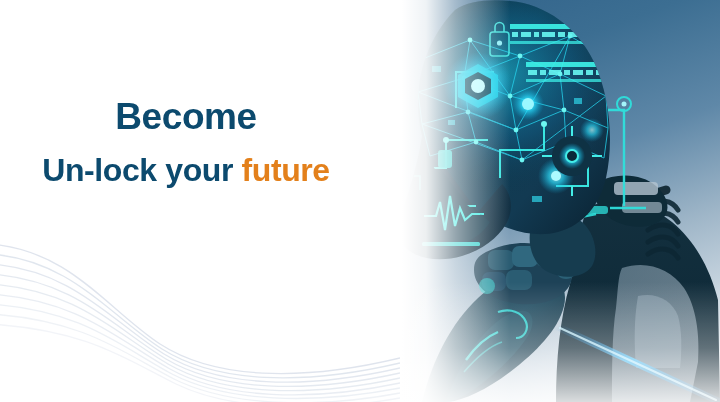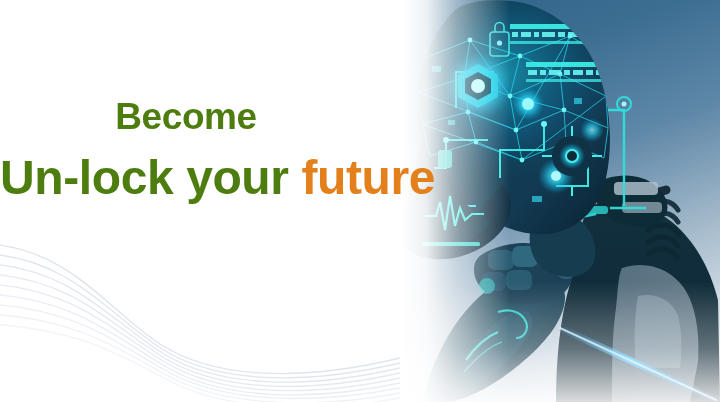--- a/index.html
+++ b/index.html
@@ -49,22 +49,22 @@
   }
   .hl-line{
     display:block;
     font-size:37px;
     font-weight:700;
     letter-spacing:-0.4px;
     white-space:nowrap;
   }
   #hl-line-1{margin-bottom:19px;}
   #hl-line-2{margin-bottom:19px;font-size:36px;}
-  #hl-line-3{font-size:48px;}
-  .navy{color:#4d7c0f;text-align:center;}
+  #hl-line-3{font-size:32px;}
+  .navy{color:#0c4a6e;text-align:center;}
   .orange{color:#e3801b;}
 </style>
 </head>
 <body>
 
 <div id="banner">
 
   <div id="image-panel">
 
     <div id="panel-bg"></div>

